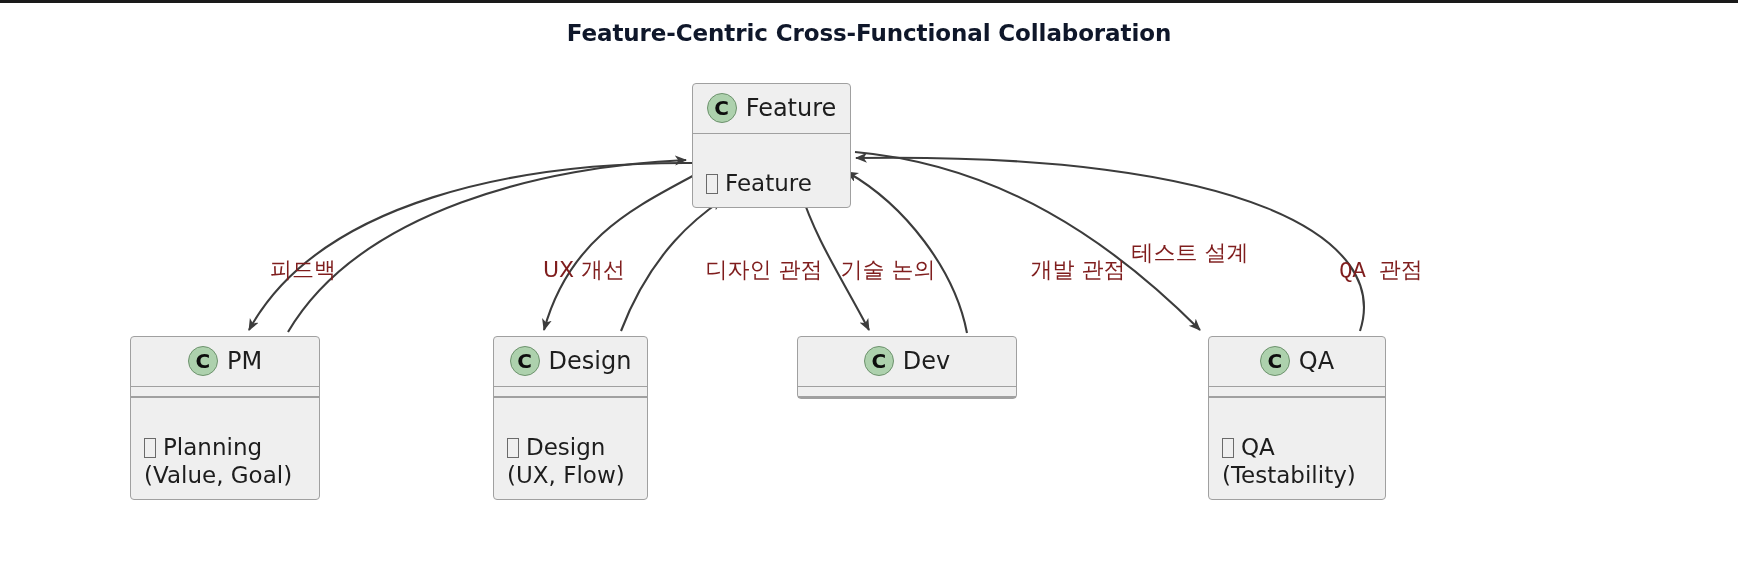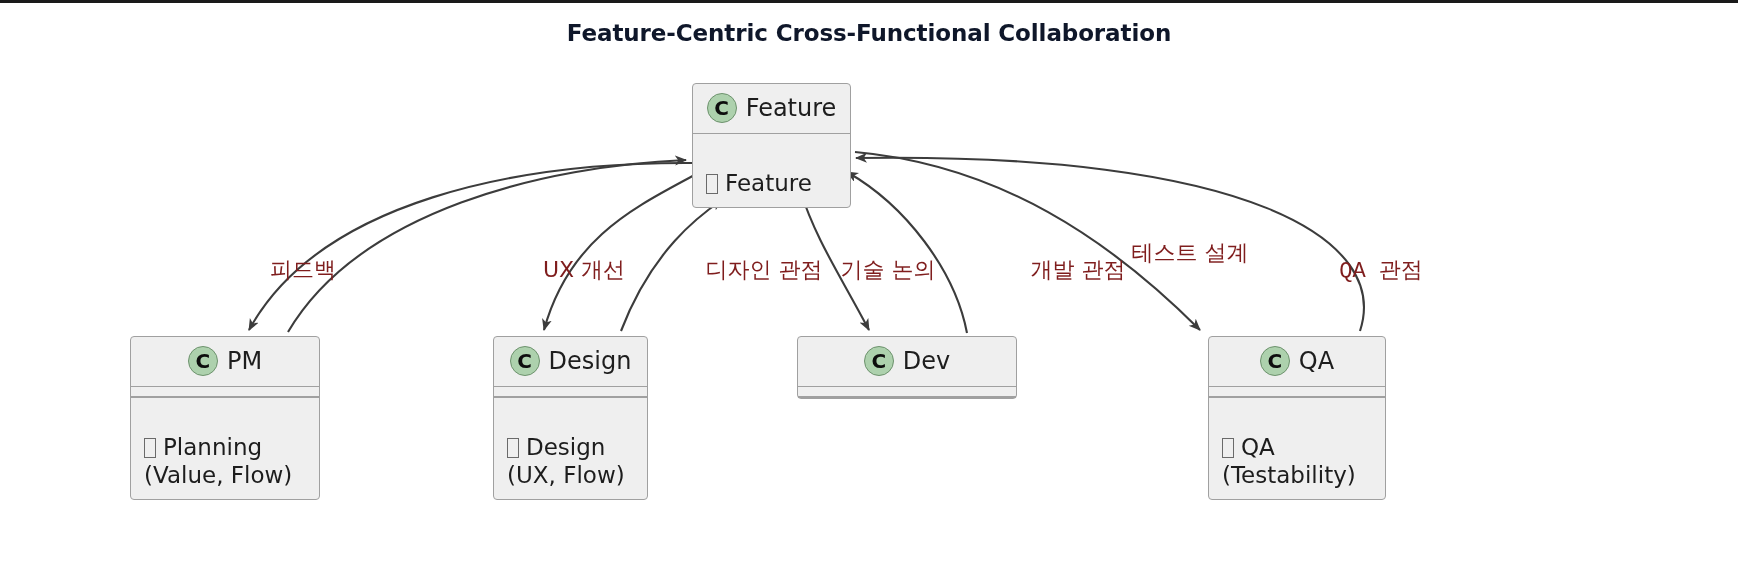--- a/index.html
+++ b/index.html
@@ -172,21 +172,21 @@
   <div class="node" style="left:130px; top:336px; width:190px;">
     <div class="node-header">
       <span class="c-badge">C</span>
       <span class="node-name">PM</span>
     </div>
     <div class="sep"></div>
     <div class="sep-gap"></div>
     <div class="sep"></div>
     <div class="node-body">
       <span class="tofu"></span><span>Planning
-(Value, Flow)</span>
+(Value, Goal)</span>
     </div>
   </div>
 
   <div class="node" style="left:493px; top:336px; width:155px;">
     <div class="node-header">
       <span class="c-badge">C</span>
       <span class="node-name">Design</span>
     </div>
     <div class="sep"></div>
     <div class="sep-gap"></div>

